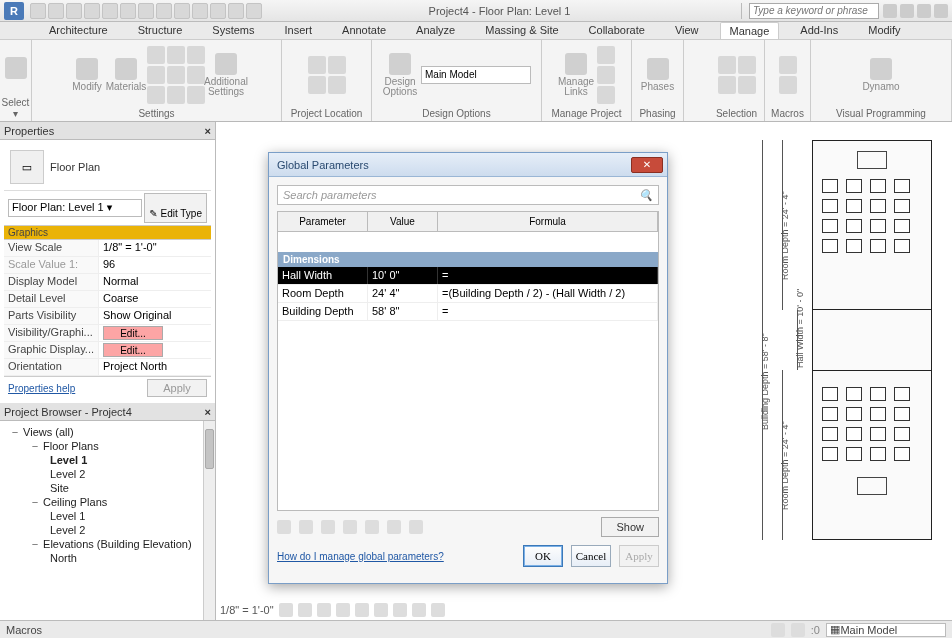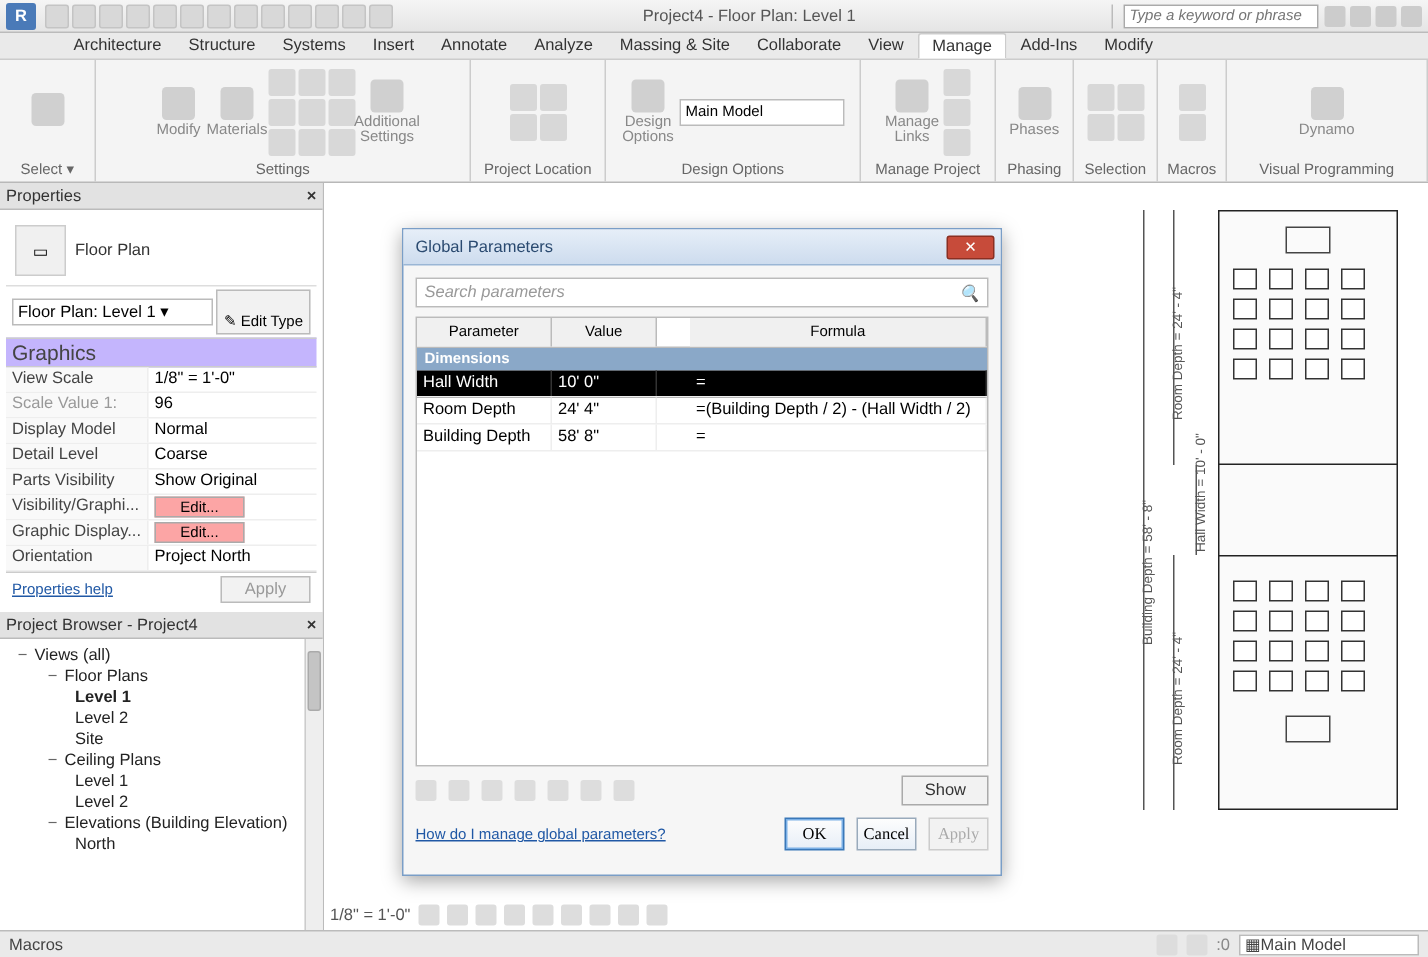--- a/index.html
+++ b/index.html
@@ -9,21 +9,21 @@
 .titlebar { height: 22px; background: linear-gradient(#f5f5f5,#e5e5e5); border-bottom: 1px solid #bbb; display: flex; align-items: center; padding: 0 4px; }
 .app-icon { width: 20px; height: 18px; background: #4a7ab8; border-radius: 2px; margin-right: 6px; display:flex;align-items:center;justify-content:center;color:#fff;font-weight:bold;}
 .qat { display: flex; gap: 2px; }
 .qat-btn { width: 16px; height: 16px; background: #d8d8d8; border: 1px solid #c4c4c4; border-radius: 2px; }
 .title-center { flex: 1; text-align: center; color: #555; font-size: 11px; }
 .search-box { width: 130px; height: 16px; border: 1px solid #aaa; background: #fff; font-size: 10px; padding: 0 3px; color: #888; font-style: italic;}
 .ur-icons { display:flex; gap:3px; margin-left:4px;}
 .ur-icons .ti { width:14px;height:14px;background:#ccc;border-radius:2px;}
 
 
-.ribbon-tabs { height: 18px; background: #eaeaea; border-bottom: 1px solid #ccc; display: flex; padding-left: 40px; gap: 0; }
+.ribbon-tabs { height: 18px; background: #eaeaea; border-bottom: 1px solid #ccc; display: flex; padding-left: 40px; gap: 12px; }
 .ribbon-tab { padding: 2px 9px; color: #333; cursor: pointer; }
 .ribbon-tab.active { background: #fff; border: 1px solid #ccc; border-bottom: none; border-radius: 2px 2px 0 0; }
 
 
 .ribbon { height: 82px; background: #f4f4f4; border-bottom: 1px solid #b8b8b8; display: flex; }
 .ribbon-group { border-right: 1px solid #ccc; padding: 2px 4px; display:flex;flex-direction:column;justify-content:space-between;align-items:center;}
 .rg-body { display:flex; gap:3px; flex:1; align-items:center;}
 .rg-title { font-size: 10px; color: #666; text-align:center; padding-top:1px;}
 .ribbon-btn { width: 36px; height: 54px; display:flex;flex-direction:column;align-items:center;justify-content:center;color:#888;}
 .ribbon-btn .bi { width:22px;height:22px;background:#d0d0d0;border-radius:3px;margin-bottom:2px;}
@@ -40,21 +40,21 @@
 
 .palette-head { height:18px;background:#e2e2e2;border-bottom:1px solid #bbb;display:flex;align-items:center;justify-content:space-between;padding:0 4px;color:#333;}
 .palette-head .x { cursor:pointer;font-weight:bold;}
 .prop-body { padding:4px; background:#fff;}
 .type-sel { display:flex;align-items:center;gap:6px;padding:6px;}
 .type-icon { width:34px;height:34px;border:1px solid #ccc;background:#f0f0f0;display:flex;align-items:center;justify-content:center;}
 .type-name { color:#333;}
 .instance-row { display:flex;align-items:center;gap:2px;padding:2px 4px;border-top:1px solid #ddd;}
 .instance-row .inst-sel { flex:1;border:1px solid #bbb;background:#fff;height:18px;padding:1px 3px;}
 .edit-type { border:1px solid #bbb;background:#f2f2f2;padding:14px 4px;height:18px;font-size:10px;}
-.group-hdr { background:#c4b5fd;border-top:1px solid #ccc;border-bottom:1px solid #ccc;padding:1px 4px;font-size:14px;color:#444;}
+.group-hdr { background:#eab308;border-top:1px solid #ccc;border-bottom:1px solid #ccc;padding:1px 4px;font-size:10px;color:#444;}
 .prop-row { display:flex;height:17px;border-bottom:1px solid #eee;}
 .prop-row .pk { width:95px;padding:1px 4px;color:#444;background:#f9f9f9;border-right:1px solid #eee;overflow:hidden;white-space:nowrap;}
 .prop-row .pk.g { color:#999;}
 .prop-row .pv { flex:1;padding:1px 4px;}
 .prop-row .pv button { width:60px;height:14px;font-size:10px;border:1px solid #aaa;background:#fca5a5;}
 .prop-foot { display:flex;justify-content:space-between;align-items:center;padding:2px 4px;border-top:1px solid #ccc;}
 .prop-foot a { color:#2058a5;text-decoration:underline;font-size:10px;}
 .prop-foot button { width:60px;height:18px;border:1px solid #bbb;background:#f2f2f2;color:#999;}
 
 
@@ -79,22 +79,22 @@
 
 
 .dialog { position:absolute; left:268px; top:152px; width:400px; height:432px; background:#f6f6f6; border:1px solid #7a9ec7; box-shadow:0 3px 12px rgba(0,0,0,.35);}
 .dlg-title { height:24px; background:linear-gradient(#e6eef8,#cddcee); border-bottom:1px solid #9ab6d5; display:flex;align-items:center;justify-content:space-between;padding:0 4px 0 8px;color:#2a4a70;}
 .dlg-close { width:32px;height:16px;background:#c74b3a;border:1px solid #8a2f22;color:#fff;display:flex;align-items:center;justify-content:center;border-radius:2px;cursor:pointer;font-size:10px;}
 .dlg-body { padding:8px; }
 .dlg-search { width:100%;height:20px;border:1px solid #bbb;background:#fff;padding:2px 5px;color:#999;font-style:italic;display:flex;align-items:center;justify-content:space-between;}
 .param-table { border:1px solid #bbb; margin-top:6px; height:300px; background:#fff; position:relative;}
 .pt-head { display:flex; height:20px; border-bottom:1px solid #bbb;}
 .pt-head > div { border-right:1px solid #bbb; display:flex;align-items:center;justify-content:center;background:#f0f0f0;font-size:10px;}
-.col-name { width:90px;} .col-val { width:70px;} .col-form { flex:1;margin-left:22px;}
-.pt-group { background:#8aa8c8;color:#fff;font-weight:bold;padding:2px 5px;font-size:10px;}
+.col-name { width:90px;} .col-val { width:70px;} .col-form { flex:1;}
+.pt-group { background:#8aa8c8;color:#fff;font-weight:bold;padding:2px 5px;font-size:10px;margin-top:20px;}
 .pt-row { display:flex;height:18px;border-bottom:1px solid #eee;font-size:10px;}
 .pt-row > div { border-right:1px solid #eee;padding:2px 4px;}
 .pt-row.sel { background:#000;color:#fff;}
 .pt-row.sel > div { border-right-color:#333;}
 .dlg-tools { display:flex;justify-content:space-between;align-items:center;margin-top:6px;}
 .dlg-tools .tl { display:flex;gap:8px;}
 .dlg-tools .tl .ti { width:14px;height:14px;background:#ddd;border-radius:2px;}
 .dlg-tools button { height:20px;padding:0 14px;border:1px solid #aaa;background:#f2f2f2;color:#333;font-size:11px;}
 .dlg-link { color:#2058a5;text-decoration:underline;font-size:10px;cursor:pointer;}
 .dlg-buttons { display:flex;justify-content:flex-end;gap:8px;margin-top:8px;align-items:center;}
@@ -153,21 +153,21 @@
     <div class="ribbon-tab">Analyze</div>
     <div class="ribbon-tab">Massing &amp; Site</div>
     <div class="ribbon-tab">Collaborate</div>
     <div class="ribbon-tab">View</div>
     <div class="ribbon-tab active">Manage</div>
     <div class="ribbon-tab">Add-Ins</div>
     <div class="ribbon-tab">Modify</div>
   </div>
 
 <div class="ribbon">
-  <div class="ribbon-group" style="width:64px;">
+  <div class="ribbon-group" style="width:32px;">
     <div class="rg-body">
         <div class="ribbon-btn">
           <div class="bi"></div>
         </div>
       </div>
     <div class="rg-title">Select ▾</div>
   </div>
   <div class="ribbon-group" style="width:250px;">
     <div class="rg-body">
       <div class="ribbon-btn">
@@ -236,21 +236,21 @@
   </div>
   <div class="ribbon-group" style="width:52px;">
     <div class="rg-body">
         <div class="ribbon-btn">
           <div class="bi"></div>
           <span>Phases</span>
         </div>
       </div>
     <div class="rg-title">Phasing</div>
   </div>
-  <div class="ribbon-group" style="width:56px;">
+  <div class="ribbon-group" style="width:56px;margin-left:25px;">
     <div class="rg-body">
         <div class="small-grid" style="grid-template-columns:repeat(2,18px);">
           <div class="sb"></div>
           <div class="sb"></div>
           <div class="sb"></div>
           <div class="sb"></div>
         </div>
       </div>
     <div class="rg-title">Selection</div>
   </div>

